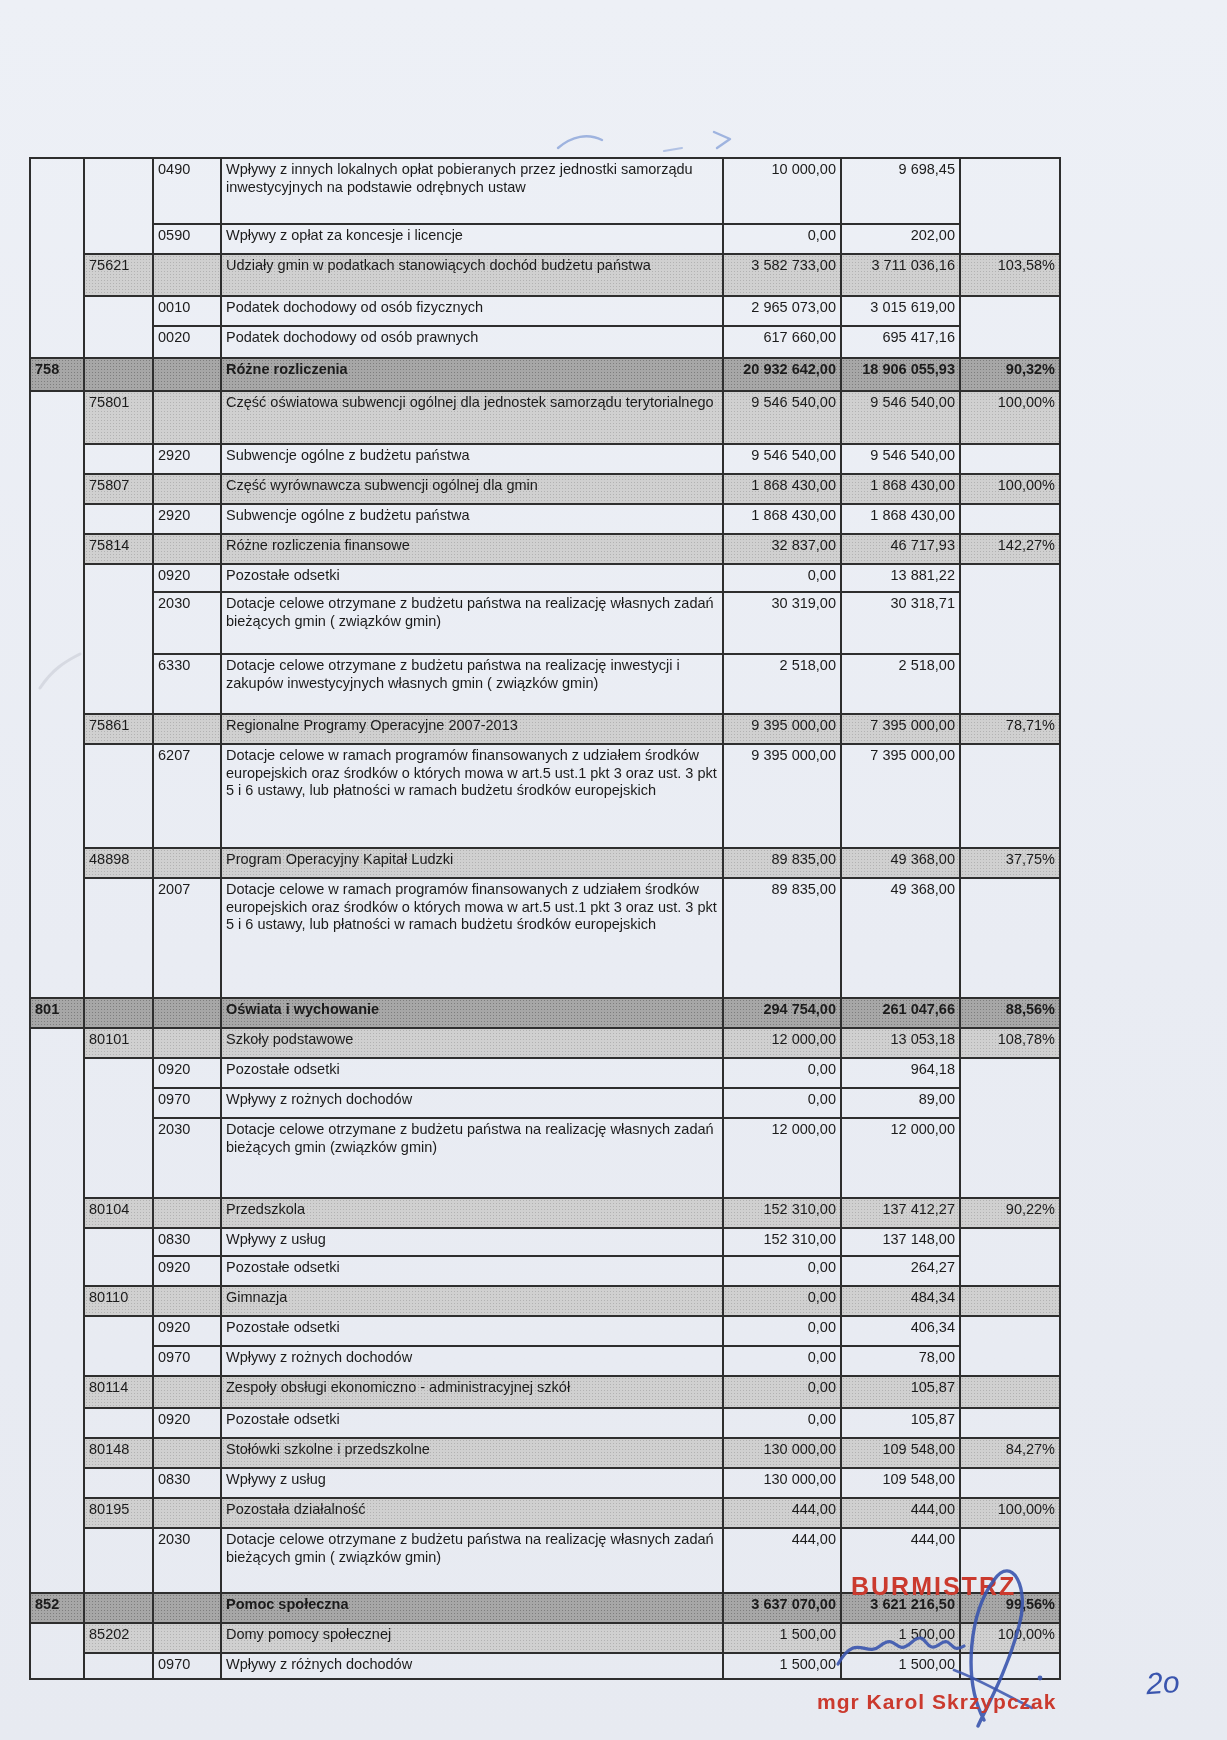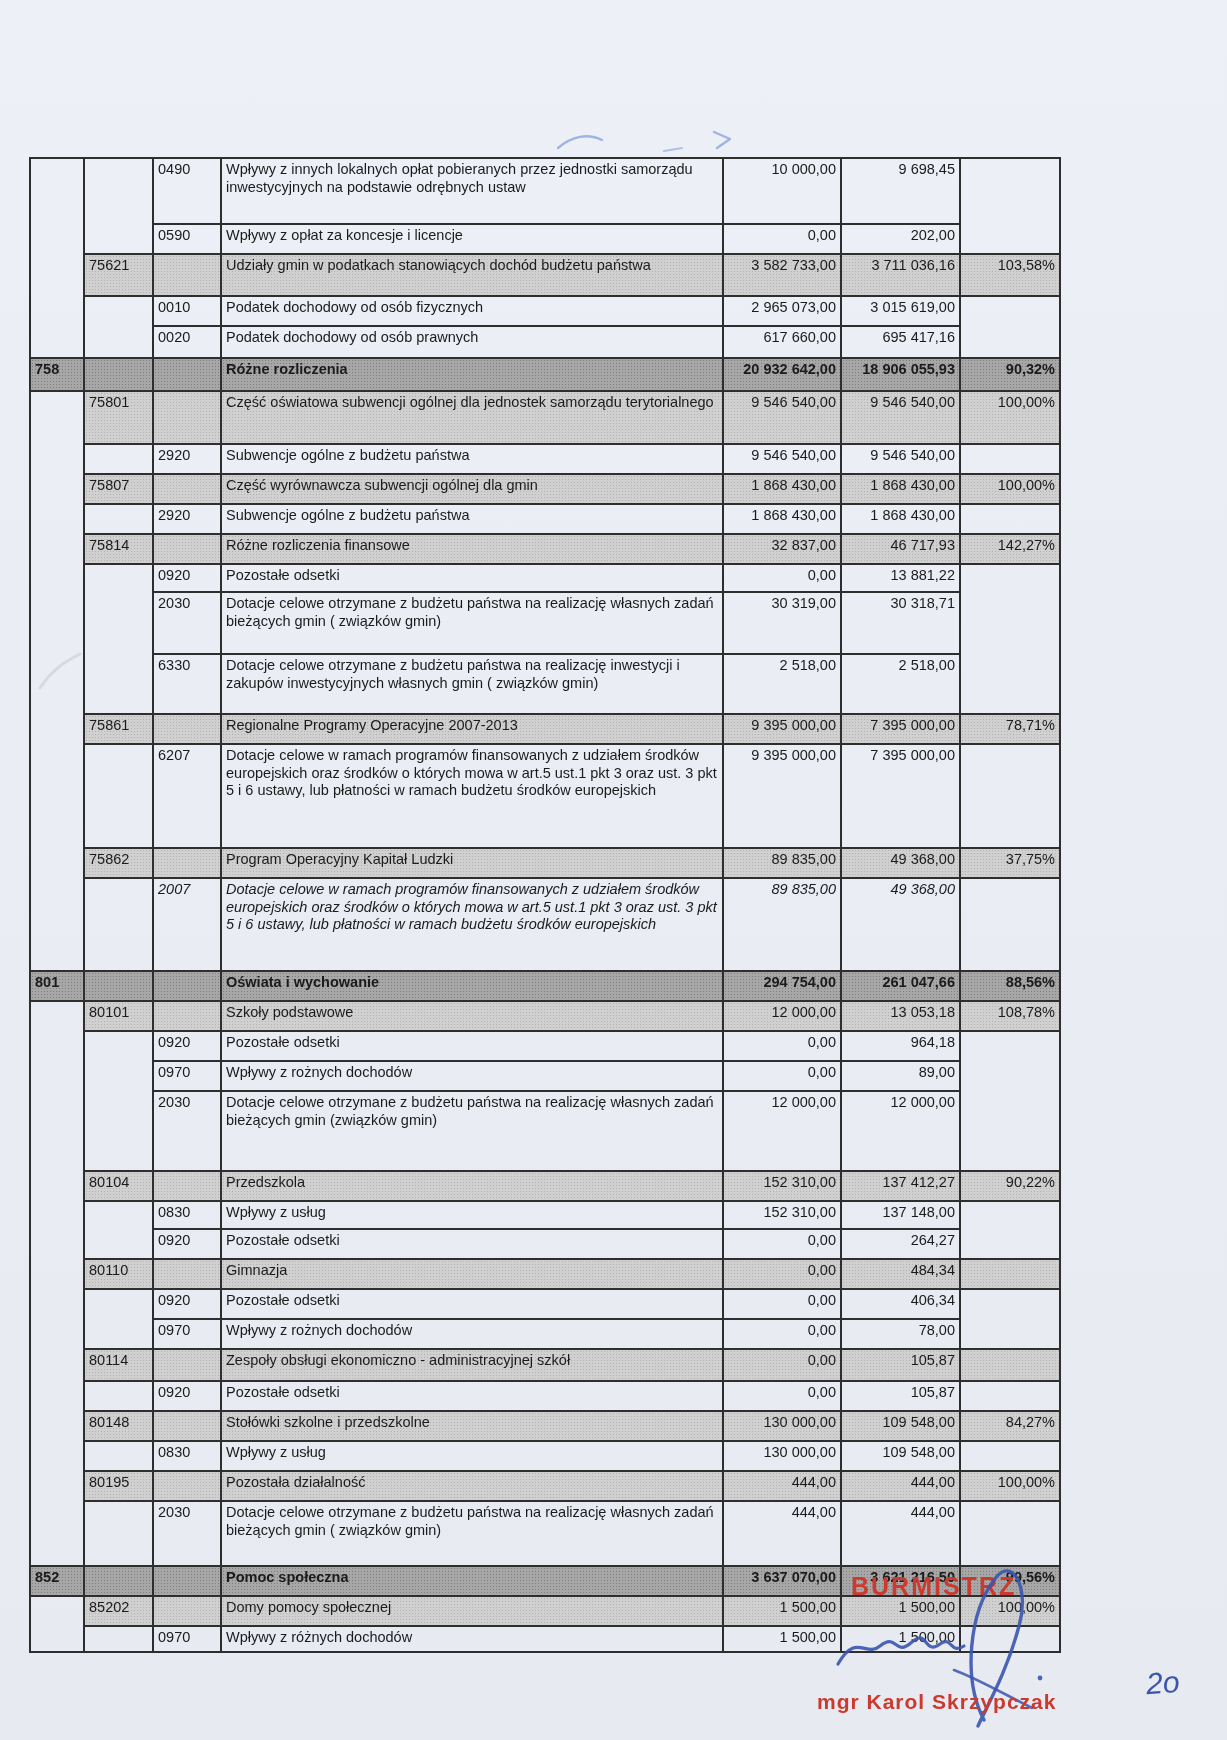--- a/index.html
+++ b/index.html
@@ -175,28 +175,28 @@
         </tr>
         <tr class="row-p" style="height: 104px;">
           <td class="cell-rozdzial blank"></td>
           <td class="cell-paragraf blank">6207</td>
           <td class="cell-desc blank">Dotacje celowe  w ramach programów finansowanych z udziałem środków europejskich oraz środków o których mowa w art.5 ust.1 pkt 3 oraz  ust. 3 pkt 5 i 6 ustawy, lub płatności  w ramach budżetu środków europejskich</td>
           <td class="cell-num blank">9 395 000,00</td>
           <td class="cell-num blank">7 395 000,00</td>
           <td class="cell-pct blank"></td>
         </tr>
         <tr class="row-r" style="height: 30px;">
-          <td class="cell-rozdzial shade-r">75862</td>
+          <td class="cell-rozdzial shade-r">48898</td>
           <td class="cell-paragraf shade-r"></td>
           <td class="cell-desc shade-r">Program Operacyjny Kapitał Ludzki</td>
           <td class="cell-num shade-r">89 835,00</td>
           <td class="cell-num shade-r">49 368,00</td>
           <td class="cell-pct shade-r">37,75%</td>
         </tr>
-        <tr class="row-p" style="height: 93px; font-style: italic;">
+        <tr class="row-p" style="height: 120px;">
           <td class="cell-rozdzial blank"></td>
           <td class="cell-paragraf blank">2007</td>
           <td class="cell-desc blank">Dotacje celowe  w ramach programów finansowanych z udziałem środków europejskich oraz środków o których mowa w art.5 ust.1 pkt 3 oraz  ust. 3 pkt 5 i 6 ustawy, lub płatności  w ramach budżetu środków europejskich</td>
           <td class="cell-num blank">89 835,00</td>
           <td class="cell-num blank">49 368,00</td>
           <td class="cell-pct blank"></td>
         </tr>
         <tr class="row-d" style="height: 30px;">
           <td class="cell-dzial shade-d">801</td>
           <td class="cell-rozdzial shade-d"></td>

